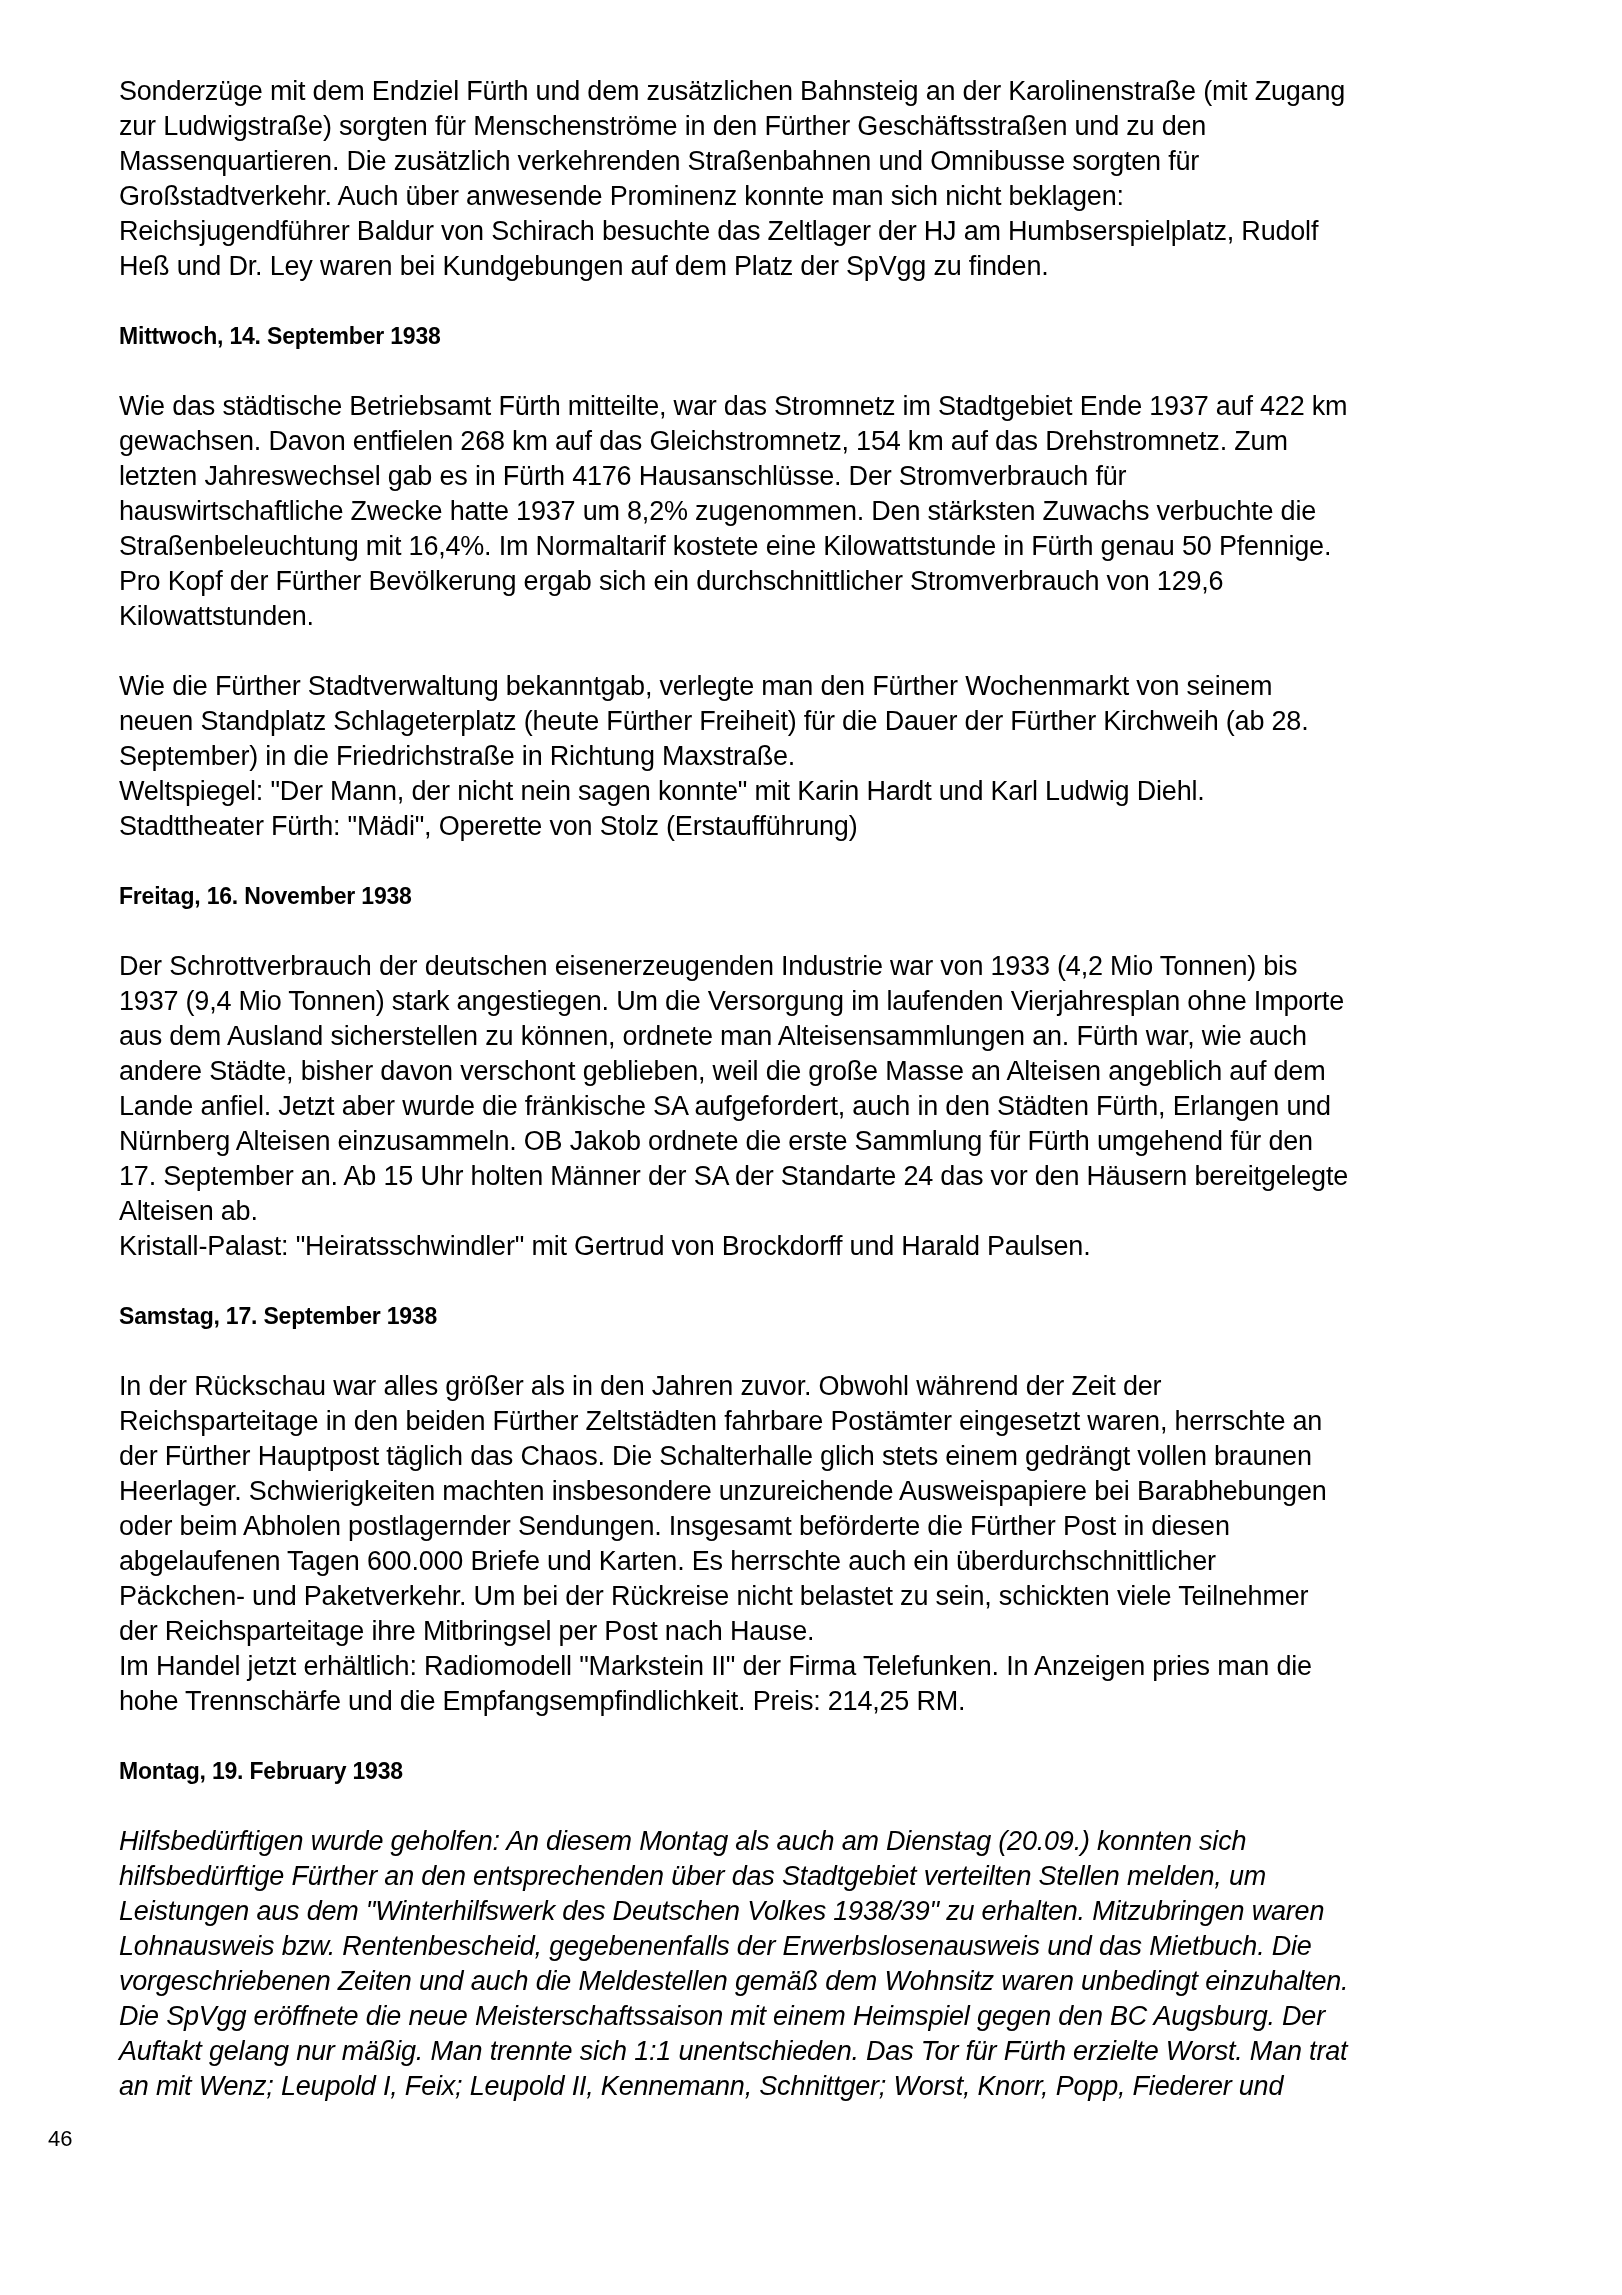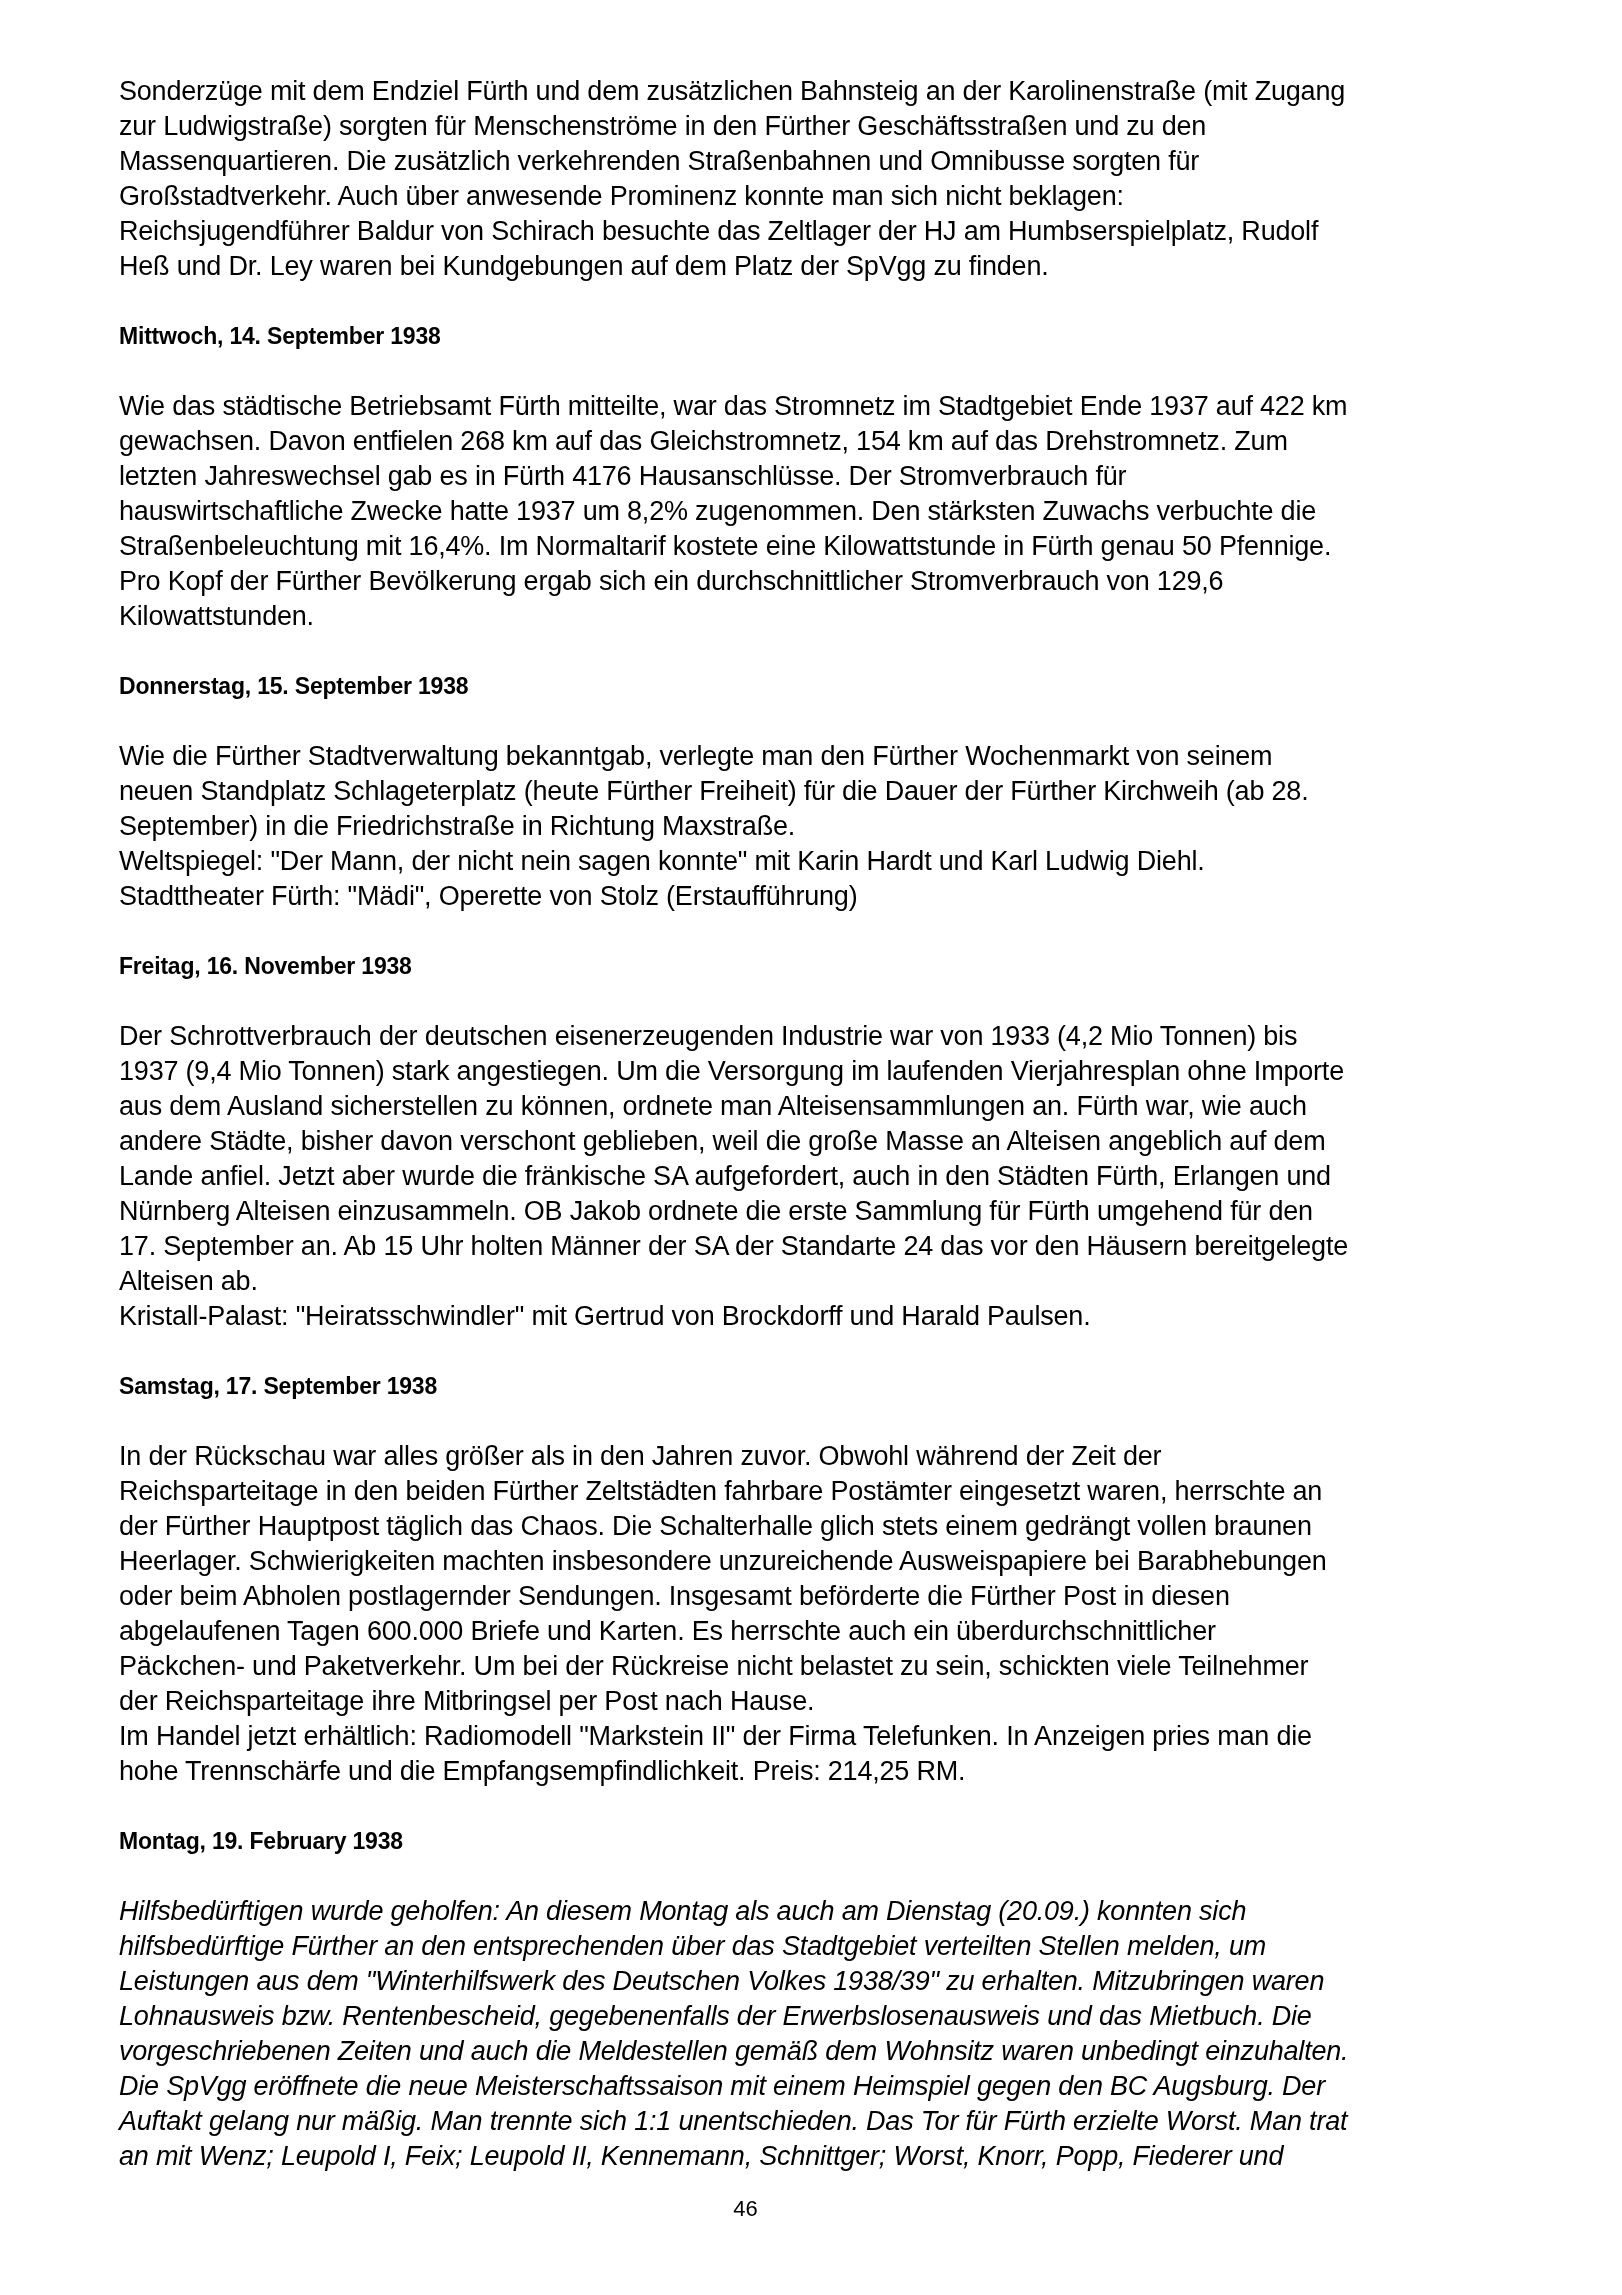--- a/index.html
+++ b/index.html
@@ -40,21 +40,20 @@
     font-weight: bold;
     margin: 35px 0;
     white-space: pre;
     letter-spacing: -0.2px;
   }
   .footer {
     width: 1395px;
     margin: 20.6px 0 0;
     font-size: 22px;
     line-height: 27px;
-    text-align: center;
     transform: translateX(-71px);
   }
 </style>
 </head>
 <body>
 
 <div class="page">
   <main id="content">
       <p class="para">Sonderzüge mit dem Endziel Fürth und dem zusätzlichen Bahnsteig an der Karolinenstraße (mit Zugang
 zur Ludwigstraße) sorgten für Menschenströme in den Fürther Geschäftsstraßen und zu den
@@ -63,21 +62,20 @@
 Reichsjugendführer Baldur von Schirach besuchte das Zeltlager der HJ am Humbserspielplatz, Rudolf
 Heß und Dr. Ley waren bei Kundgebungen auf dem Platz der SpVgg zu finden.</p>
       <h2 class="heading">Mittwoch, 14. September 1938</h2>
       <p class="para">Wie das städtische Betriebsamt Fürth mitteilte, war das Stromnetz im Stadtgebiet Ende 1937 auf 422 km
 gewachsen. Davon entfielen 268 km auf das Gleichstromnetz, 154 km auf das Drehstromnetz. Zum
 letzten Jahreswechsel gab es in Fürth 4176 Hausanschlüsse. Der Stromverbrauch für
 hauswirtschaftliche Zwecke hatte 1937 um 8,2% zugenommen. Den stärksten Zuwachs verbuchte die
 Straßenbeleuchtung mit 16,4%. Im Normaltarif kostete eine Kilowattstunde in Fürth genau 50 Pfennige.
 Pro Kopf der Fürther Bevölkerung ergab sich ein durchschnittlicher Stromverbrauch von 129,6
 Kilowattstunden.</p>
-      <h2 class="heading">Donnerstag, 15. September 1938</h2>
       <p class="para">Wie die Fürther Stadtverwaltung bekanntgab, verlegte man den Fürther Wochenmarkt von seinem
 neuen Standplatz Schlageterplatz (heute Fürther Freiheit) für die Dauer der Fürther Kirchweih (ab 28.
 September) in die Friedrichstraße in Richtung Maxstraße.
 Weltspiegel: "Der Mann, der nicht nein sagen konnte" mit Karin Hardt und Karl Ludwig Diehl.
 Stadttheater Fürth: "Mädi", Operette von Stolz (Erstaufführung)</p>
       <h2 class="heading">Freitag, 16. November 1938</h2>
       <p class="para">Der Schrottverbrauch der deutschen eisenerzeugenden Industrie war von 1933 (4,2 Mio Tonnen) bis
 1937 (9,4 Mio Tonnen) stark angestiegen. Um die Versorgung im laufenden Vierjahresplan ohne Importe
 aus dem Ausland sicherstellen zu können, ordnete man Alteisensammlungen an. Fürth war, wie auch
 andere Städte, bisher davon verschont geblieben, weil die große Masse an Alteisen angeblich auf dem

